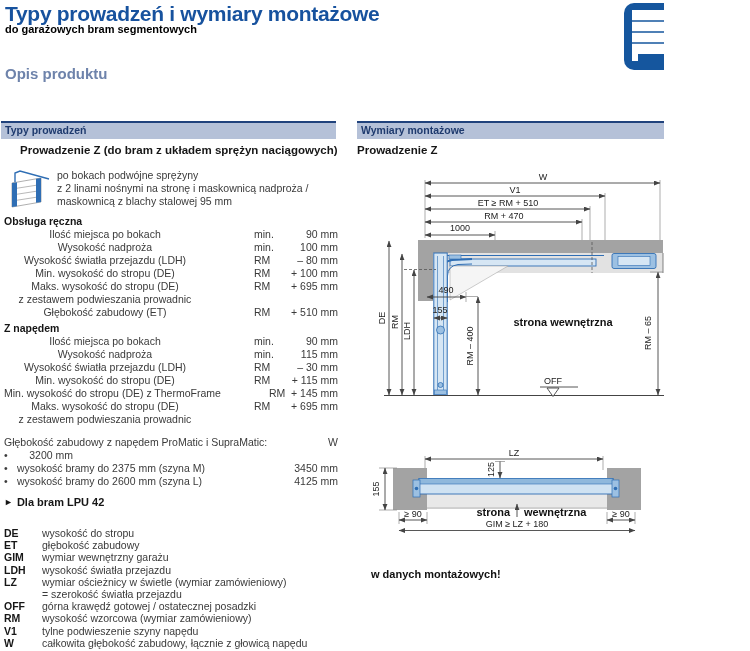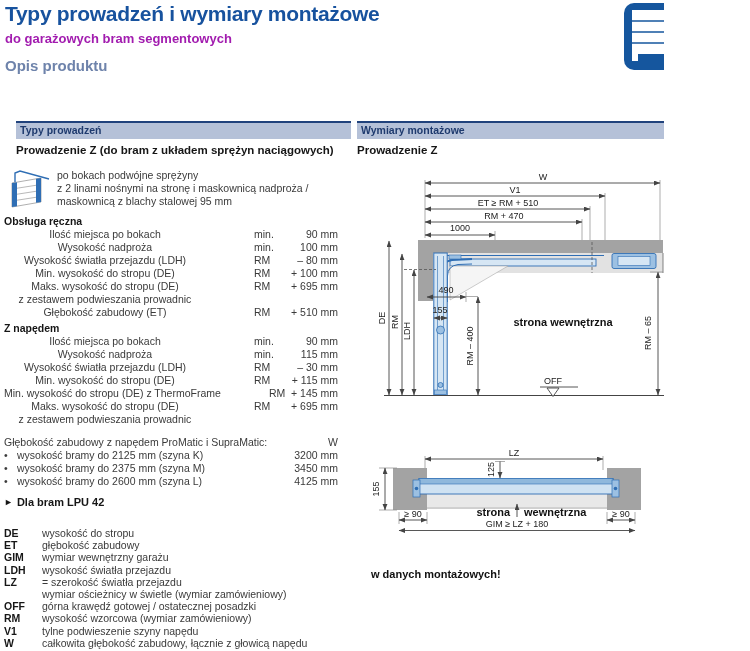--- a/index.html
+++ b/index.html
@@ -1,31 +1,31 @@
 <!DOCTYPE html>
 <html><head>
 <meta charset="utf-8">
 <style>
   html,body{margin:0;padding:0;background:#fff;}
   .page{position:relative;width:664px;height:651px;background:#ffffff;overflow:hidden;
         font-family:"Liberation Sans",sans-serif;color:#3a3a3a;}
   
   .hdr-title{position:absolute;left:5px;top:2px;font-size:21px;font-weight:bold;color:#17529e;letter-spacing:-0.3px;}
-  .hdr-sub{position:absolute;left:5px;top:31px;font-size:13px;font-weight:bold;color:#a21caf;}
-  .hdr-opis{position:absolute;left:5px;top:57px;font-size:15px;font-weight:bold;color:#6e83ab;}
+  .hdr-sub{position:absolute;left:5px;top:23px;font-size:11px;font-weight:bold;color:#000000;}
+  .hdr-opis{position:absolute;left:5px;top:65px;font-size:15px;font-weight:bold;color:#6e83ab;}
   .door-icon{position:absolute;left:624px;top:3px;width:76px;height:67px;}
   
   .vtab{position:absolute;left:710px;top:0;width:40px;height:282px;background:#15569e;}
   .vtab-inner{position:absolute;left:0;top:282px;width:282px;height:40px;transform:rotate(-90deg);transform-origin:0 0;
               display:flex;flex-direction:column;justify-content:center;padding-left:12px;box-sizing:border-box;}
   .vtab-inner span{color:#fff;font-size:9.5px;font-weight:bold;line-height:13px;letter-spacing:0.2px;white-space:nowrap;}
   
   .secbar{position:absolute;top:121px;height:15px;background:#b5c1d8;border-top:2px solid #20427c;
           font-size:10.5px;font-weight:bold;color:#1e3a6e;padding:1px 0 0 4px;box-sizing:content-box;}
-  .secbar.l{left:16px;width:331px;}
+  .secbar.l{left:1px;width:331px;}
   .secbar.r{left:357px;width:339px;}
   .colheading{position:absolute;font-size:11.5px;font-weight:bold;color:#161616;}
   
   .intro-icon{position:absolute;left:8px;top:169px;width:44px;height:40px;}
   .intro-text{position:absolute;left:57px;top:169px;font-size:10.5px;line-height:13px;color:#3a3a3a;}
   
   .spec{position:absolute;left:4px;width:334px;font-size:10.5px;color:#3a3a3a;}
   .spec .sh{font-weight:bold;color:#161616;line-height:13px;}
   .specrow{display:flex;line-height:13px;}
   .sl{flex:1;white-space:nowrap;text-align:center;}
@@ -79,21 +79,21 @@
   <div class="vtab">
     <div class="vtab-inner">
       <span>Bramy segmentowe</span>
       <span>Grubość konstrukcji 42 mm</span>
     </div>
   </div>
 
   <div class="secbar l">Typy prowadzeń</div>
   <div class="secbar r">Wymiary montażowe</div>
 
-  <div class="colheading" style="left:16px;top:144px;">Prowadzenie Z (do bram z układem sprężyn naciągowych)</div>
+  <div class="colheading" style="left:0;top:144px;padding-left:20px;">Prowadzenie Z (do bram z układem sprężyn naciągowych)</div>
 
   <svg class="intro-icon" viewBox="0 0 44 40">
     <path d="M 7 13 L 7 4 L 12 2 L 41 10" fill="none" stroke="#2f6eb4" stroke-width="1.4"></path>
     <polygon points="4,14 33,9 33,33 4,38" fill="#ffffff" stroke="#9a9a9a" stroke-width="0.8"></polygon>
     <line x1="4" y1="20" x2="33" y2="15.5" stroke="#9a9a9a" stroke-width="0.7"></line>
     <line x1="4" y1="26" x2="33" y2="21.5" stroke="#9a9a9a" stroke-width="0.7"></line>
     <line x1="4" y1="32" x2="33" y2="27.5" stroke="#9a9a9a" stroke-width="0.7"></line>
     <polygon points="4,14 9,13.2 9,37.2 4,38" fill="#2f6eb4"></polygon>
     <polygon points="28,9.8 33,9 33,33 28,33.8" fill="#2f6eb4"></polygon>
   </svg>
@@ -181,21 +181,20 @@
       </div>
   </div>
 
   <div class="spec" style="top:436px;">
     <div class="drow">
         <span class="dl">Głębokość zabudowy z napędem ProMatic i SupraMatic:</span>
         <span class="dv">W</span>
       </div>
     <div class="drow">
         <span class="dbul">•</span>
-        <span class="dl">wysokość bramy do 2125 mm (szyna K)</span>
         <span class="dv">3200 mm</span>
       </div>
     <div class="drow">
         <span class="dbul">•</span>
         <span class="dl">wysokość bramy do 2375 mm (szyna M)</span>
         <span class="dv">3450 mm</span>
       </div>
     <div class="drow">
         <span class="dbul">•</span>
         <span class="dl">wysokość bramy do 2600 mm (szyna L)</span>
@@ -220,22 +219,22 @@
         <span class="lt">GIM</span>
         <span class="ld">wymiar wewnętrzny garażu</span>
       </div>
     <div class="legrow">
         <span class="lt">LDH</span>
         <span class="ld">wysokość światła przejazdu</span>
       </div>
     <div class="legrow">
         <span class="lt">LZ</span>
         <span class="ld">
+          <div>wymiar ościeżnicy w świetle (wymiar zamówieniowy)</div>
           <div>= szerokość światła przejazdu</div>
-          <div>wymiar ościeżnicy w świetle (wymiar zamówieniowy)</div>
         </span>
       </div>
     <div class="legrow">
         <span class="lt">OFF</span>
         <span class="ld">górna krawędź gotowej / ostatecznej posadzki</span>
       </div>
     <div class="legrow">
         <span class="lt">RM</span>
         <span class="ld">wysokość wzorcowa (wymiar zamówieniowy)</span>
       </div>

